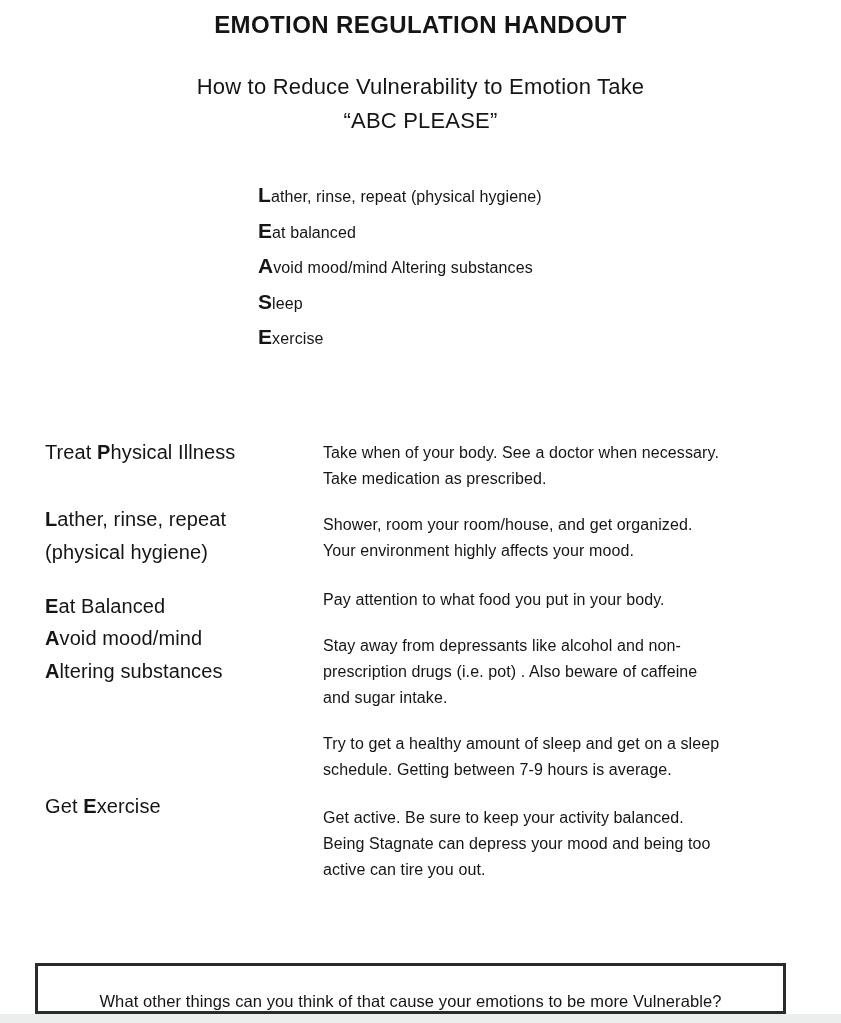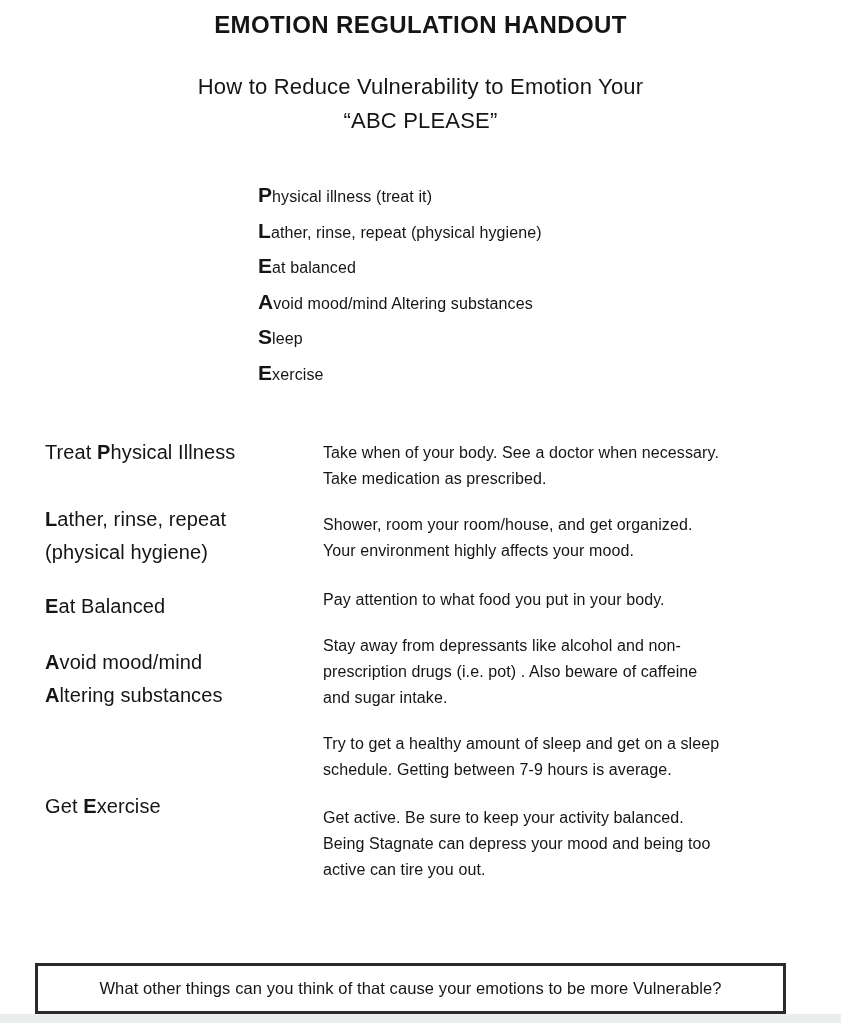--- a/index.html
+++ b/index.html
@@ -71,21 +71,21 @@
   }
   .seg-bold { font-weight: 700; }
   .footer-box {
     position: absolute;
     left: 35px;
     top: 963px;
     width: 751px;
     height: 51px;
     border: 3px solid #2b2b2b;
     display: flex;
-    align-items: center;
+    align-items: flex-end;
     justify-content: center;
     background: #ffffff;
   }
   .footer-box .question {
     font-size: 16.5px;
     letter-spacing: 0.1px;
     text-align: center;
   }
   .bottom-edge {
     position: absolute;
@@ -97,28 +97,25 @@
   }
 </style>
 </head>
 <body>
 
 <div class="page">
 
   <div class="doc-title">EMOTION REGULATION HANDOUT</div>
 
   <div class="doc-subtitle">
-    <div>How to Reduce Vulnerability to Emotion Your</div>
+    <div>How to Reduce Vulnerability to Emotion Take</div>
     <div>“ABC PLEASE”</div>
   </div>
 
   <div class="acronym-list">
-    <div class="acronym-item">
-      <span class="lead">P</span><span>hysical illness (treat it)</span>
-    </div>
     <div class="acronym-item">
       <span class="lead">L</span><span>ather, rinse, repeat (physical hygiene)</span>
     </div>
     <div class="acronym-item">
       <span class="lead">E</span><span>at balanced</span>
     </div>
     <div class="acronym-item">
       <span class="lead">A</span><span>void mood/mind Altering substances</span>
     </div>
     <div class="acronym-item">
@@ -134,21 +131,21 @@
 Take medication as prescribed.</div>
 
   <div class="def-term" style="top:503px"><span class="seg-bold">L</span><span>ather, rinse, repeat
 (physical hygiene)</span></div>
   <div class="def-desc" style="top:512px">Shower, room your room/house, and get organized.
 Your environment highly affects your mood.</div>
 
   <div class="def-term" style="top:590px"><span class="seg-bold">E</span><span>at Balanced</span></div>
   <div class="def-desc" style="top:587px">Pay attention to what food you put in your body.</div>
 
-  <div class="def-term" style="top:646px"><span class="seg-bold">A</span><span>void mood/mind
+  <div class="def-term" style="top:622px"><span class="seg-bold">A</span><span>void mood/mind
 </span><span class="seg-bold">A</span><span>ltering substances</span></div>
   <div class="def-desc" style="top:633px">Stay away from depressants like alcohol and non-
 prescription drugs (i.e. pot) . Also beware of caffeine
 and sugar intake.</div>
 
   <div class="def-desc" style="top:731px">Try to get a healthy amount of sleep and get on a sleep
 schedule. Getting between 7-9 hours is average.</div>
 
   <div class="def-term" style="top:790px"><span>Get </span><span class="seg-bold">E</span><span>xercise</span></div>
   <div class="def-desc" style="top:805px">Get active. Be sure to keep your activity balanced.

